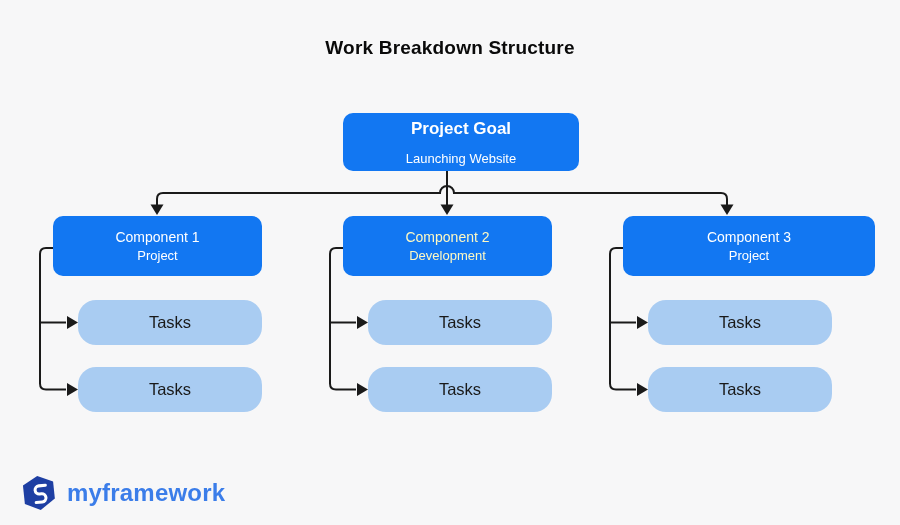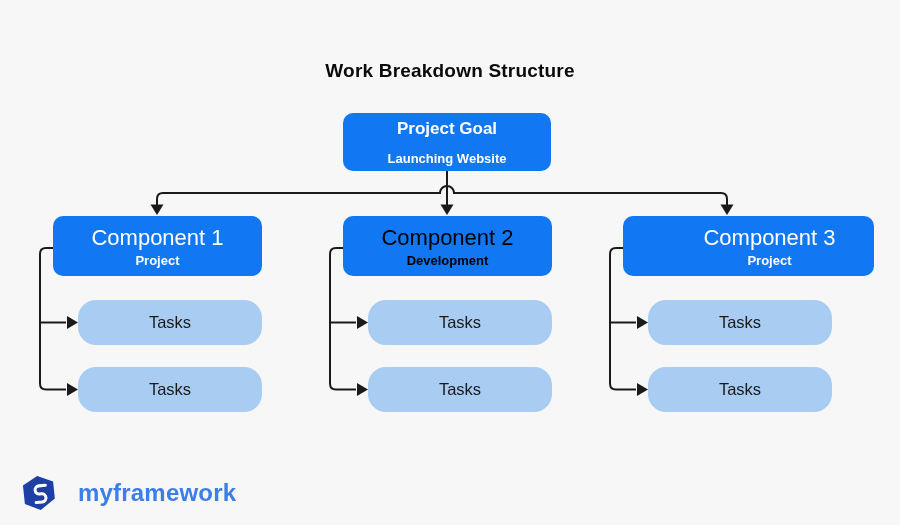--- a/index.html
+++ b/index.html
@@ -1,28 +1,28 @@
 <!DOCTYPE html>
 <html><head>
 <meta charset="utf-8">
 <style>
   html,body { margin:0; padding:0; }
   body { font-family:"Liberation Sans", sans-serif; }
   .stage { position:relative; width:900px; height:525px; overflow:hidden; background:#F7F7F8; }
   .title { position:absolute; left:0; right:0; top:37px; text-align:center;
-           font-size:19px; font-weight:700; letter-spacing:.2px; color:#0A0A0A;margin-top:23px; }
+           font-size:19px; font-weight:700; letter-spacing:.2px; color:#0A0A0A; }
   svg.connectors { position:absolute; left:0; top:0; width:900px; height:525px; pointer-events:none; }
   .node { position:absolute; border-radius:10px; display:flex; flex-direction:column;
           align-items:center; justify-content:center; color:#FFFFFF; text-align:center; }
   .node .t1 { font-size:17px; font-weight:700; line-height:1.25; }
-  .node .t1.comp { font-size:22px; font-weight:500; }
-  .node .t2 { font-size:13px; font-weight:700; margin-top:2px; }
+  .node .t1.comp { font-size:14px; font-weight:500; }
+  .node .t2 { font-size:13px; font-weight:400; margin-top:2px; }
   .task { position:absolute; border-radius:18px; display:flex; align-items:center;
           justify-content:center; font-size:16.5px; color:#1A1A1A; }
-  .logo { position:absolute; left:20px; top:474px; display:flex; align-items:center; gap:20px; cursor:pointer; }
+  .logo { position:absolute; left:20px; top:474px; display:flex; align-items:center; gap:9px; cursor:pointer; }
   .logo-text { font-size:24px; font-weight:700; letter-spacing:.2px; }
 </style>
 </head>
 <body>
 
 <div class="stage" style="background: rgb(247, 247, 248);">
 
   <div class="title" style="color: rgb(10, 10, 10);">Work Breakdown Structure</div>
 
   <svg class="connectors" viewBox="0 0 900 525">
@@ -47,40 +47,40 @@
       <polygon points="720.5,204.5 733.5,204.5 727,215"></polygon>
       <polygon points="67,316 67,329 78,322.5"></polygon>
       <polygon points="67,383 67,396 78,389.5"></polygon>
       <polygon points="357,316 357,329 368,322.5"></polygon>
       <polygon points="357,383 357,396 368,389.5"></polygon>
       <polygon points="637,316 637,329 648,322.5"></polygon>
       <polygon points="637,383 637,396 648,389.5"></polygon>
     </g>
   </svg>
 
-  <div class="node" style="left: 343px; top: 113px; width: 208px; height: 58px; background: rgb(18, 119, 242); color: rgb(255, 255, 255); gap: 9px;">
+  <div class="node" style="left: 343px; top: 113px; width: 236px; height: 58px; background: rgb(18, 119, 242); color: rgb(255, 255, 255); gap: 9px;">
     <div class="t1">Project Goal</div>
     <div class="t2">Launching Website</div>
   </div>
 
   <div class="node" style="left: 53px; top: 216px; width: 209px; height: 60px; background: rgb(18, 119, 242); color: rgb(255, 255, 255);">
     <div class="t1 comp">Component 1</div>
     <div class="t2">Project</div>
   </div>
   <div class="task" style="left: 78px; top: 300px; width: 184px; height: 45px; background: rgb(169, 204, 242); color: rgb(26, 26, 26);">Tasks</div>
   <div class="task" style="left: 78px; top: 367px; width: 184px; height: 45px; background: rgb(169, 204, 242); color: rgb(26, 26, 26);">Tasks</div>
 
-  <div class="node" style="left: 343px; top: 216px; width: 209px; height: 60px; background: rgb(18, 119, 242); color: #000000;">
+  <div class="node" style="left: 343px; top: 216px; width: 209px; height: 60px; background: rgb(18, 119, 242); color: #fef9c3;">
     <div class="t1 comp">Component 2</div>
     <div class="t2">Development</div>
   </div>
   <div class="task" style="left: 368px; top: 300px; width: 184px; height: 45px; background: rgb(169, 204, 242); color: rgb(26, 26, 26);">Tasks</div>
   <div class="task" style="left: 368px; top: 367px; width: 184px; height: 45px; background: rgb(169, 204, 242); color: rgb(26, 26, 26);">Tasks</div>
 
-  <div class="node" style="left: 623px; top: 216px; width: 209px; height: 60px; background: rgb(18, 119, 242); color: rgb(255, 255, 255); padding-left: 42px;">
+  <div class="node" style="left: 623px; top: 216px; width: 252px; height: 60px; background: rgb(18, 119, 242); color: rgb(255, 255, 255);">
     <div class="t1 comp">Component 3</div>
     <div class="t2">Project</div>
   </div>
   <div class="task" style="left: 648px; top: 300px; width: 184px; height: 45px; background: rgb(169, 204, 242); color: rgb(26, 26, 26);">Tasks</div>
   <div class="task" style="left: 648px; top: 367px; width: 184px; height: 45px; background: rgb(169, 204, 242); color: rgb(26, 26, 26);">Tasks</div>
 
   <div class="logo">
     <svg width="38" height="38" viewBox="0 0 40 40">
       <g transform="rotate(-6 20 20)">
         <path d="M20 2 L36 9.5 V27.5 L20 38 L4 30 V10.5 Z" fill="#1E3FA3"></path>

